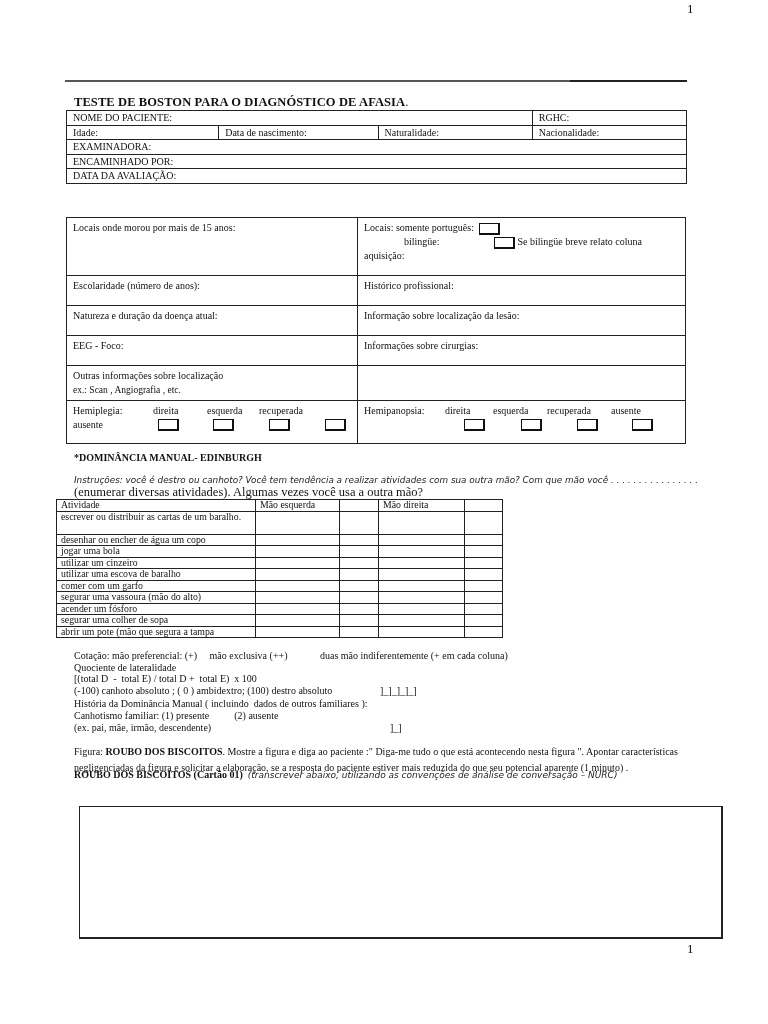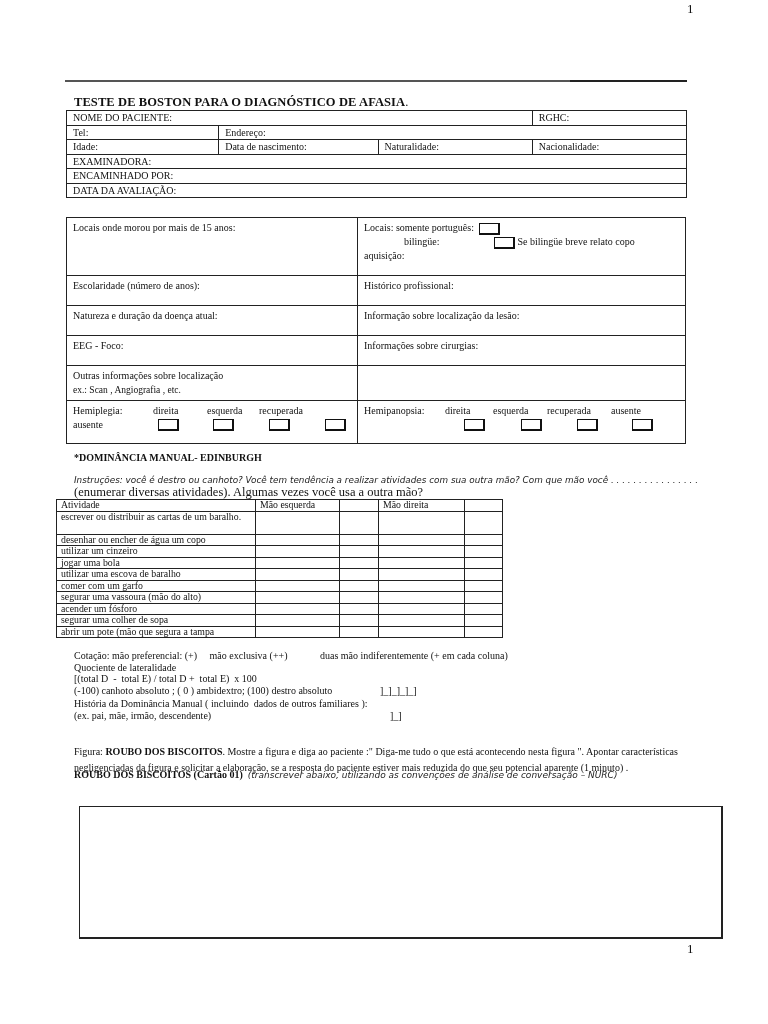--- a/index.html
+++ b/index.html
@@ -44,24 +44,20 @@
 
 <div class="abs title"><span>TESTE DE BOSTON  PARA O DIAGNÓSTICO DE AFASIA</span><span style="font-weight:normal">.</span></div>
 
 <table class="abs t1">
   <tbody>
       <tr>
     <td colspan="3">NOME  DO PACIENTE:</td>
     <td style="width:145px">RGHC:</td>
   </tr>
   <tr>
-    <td style="width:143px">Tel:</td>
-    <td colspan="3">Endereço:</td>
-  </tr>
-  <tr>
     <td style="width:143px">Idade:</td>
     <td style="width:150px">Data de nascimento:</td>
     <td style="width:145px">Naturalidade:</td>
     <td>Nacionalidade:</td>
   </tr>
   <tr>
         <td colspan="4">EXAMINADORA:</td>
       </tr>
   <tr>
         <td colspan="4">ENCAMINHADO POR:</td>
@@ -71,21 +67,21 @@
       </tr>
 </tbody>
   </table>
 
 <table class="abs t2">
   <tbody>
       <tr style="height:58px">
     <td style="width:278px">Locais onde morou por mais de 15 anos:</td>
     <td>
       <div><span>Locais:  somente português:</span> <span class="cb" style="margin-left:3px"></span></div>
-      <div><span style="display:inline-block; width:130px; padding-left:40px; box-sizing:border-box">bilingüe:</span><span class="cb"></span> <span>Se bilingüe breve relato copo</span></div>
+      <div><span style="display:inline-block; width:130px; padding-left:40px; box-sizing:border-box">bilingüe:</span><span class="cb"></span> <span>Se bilingüe breve relato coluna</span></div>
       <div>aquisição:</div>
     </td>
   </tr>
   <tr style="height:30px">
     <td>Escolaridade (número de anos):</td>
     <td>Histórico profissional:</td>
   </tr>
   <tr style="height:30px">
     <td>Natureza e duração da doença atual:</td>
     <td>Informação sobre localização da lesão:</td>
@@ -153,28 +149,28 @@
         <td></td>
   </tr>
   <tr>
     <td>desenhar ou encher de água um copo</td>
     <td></td>
         <td></td>
     <td></td>
         <td></td>
   </tr>
   <tr>
+    <td>jogar uma bola</td>
+    <td></td>
+        <td></td>
+    <td></td>
+        <td></td>
+  </tr>
+  <tr>
     <td>utilizar um cinzeiro</td>
-    <td></td>
-        <td></td>
-    <td></td>
-        <td></td>
-  </tr>
-  <tr>
-    <td>jogar uma bola</td>
     <td></td>
         <td></td>
     <td></td>
         <td></td>
   </tr>
   <tr>
     <td>utilizar uma escova de baralho</td>
     <td></td>
         <td></td>
     <td></td>
@@ -220,20 +216,21 @@
 
 <div class="abs notes">
   <div class="row">Cotação: mão preferencial: (+)     mão exclusiva (++)             duas mão indiferentemente (+ em cada coluna)</div>
   <div class="row">Quociente de lateralidade</div>
   <div class="row">[(total D  -  total E) / total D +  total E)  x 100</div>
   <div style="position:relative">
     <span class="row">(-100) canhoto absoluto ; ( 0 ) ambidextro; (100) destro absoluto</span>
     <span class="abs" style="left:306px; top:0">]_]_]_]_]</span>
   </div>
   <div class="row" style="margin-top:2px">História da Dominância Manual ( incluindo  dados de outros familiares ):</div>
+  <div class="row">Canhotismo familiar: (1) presente          (2) ausente</div>
   <div style="position:relative">
     <span class="row">(ex. pai, mãe, irmão, descendente)</span>
     <span class="abs" style="left:316px; top:0">]_]</span>
   </div>
 </div>
 
 <div class="abs fig">
   <span>Figura: </span><b>ROUBO DOS BISCOITOS</b><span>. Mostre a figura e diga ao paciente :" Diga-me tudo o que está acontecendo nesta figura ".  Apontar características negligenciadas da figura e solicitar a elaboração, se a resposta do paciente estiver mais reduzida do que seu potencial aparente (1 minuto) .</span>
 </div>
 

